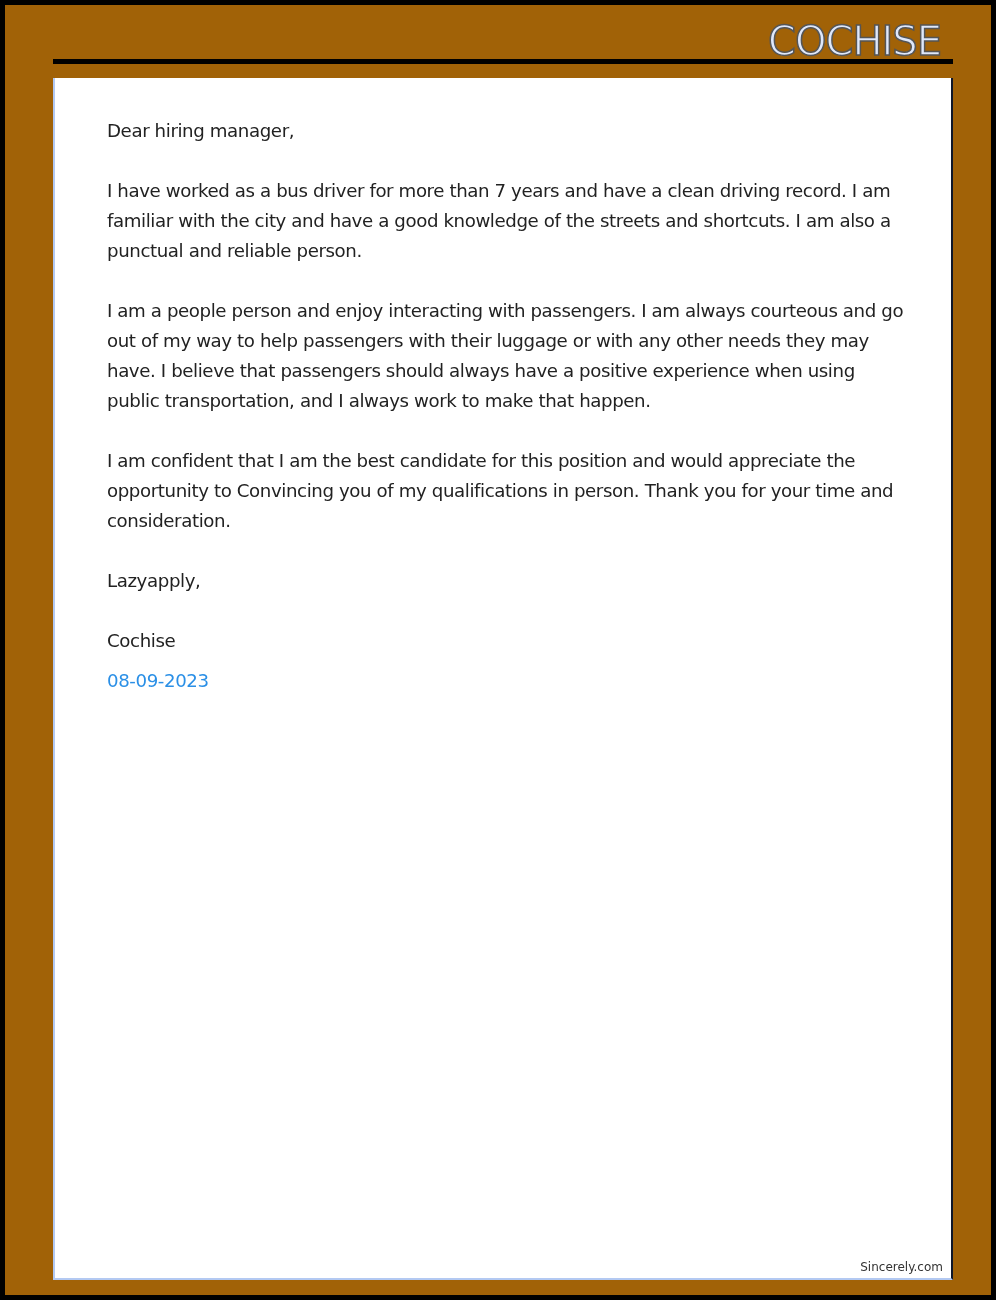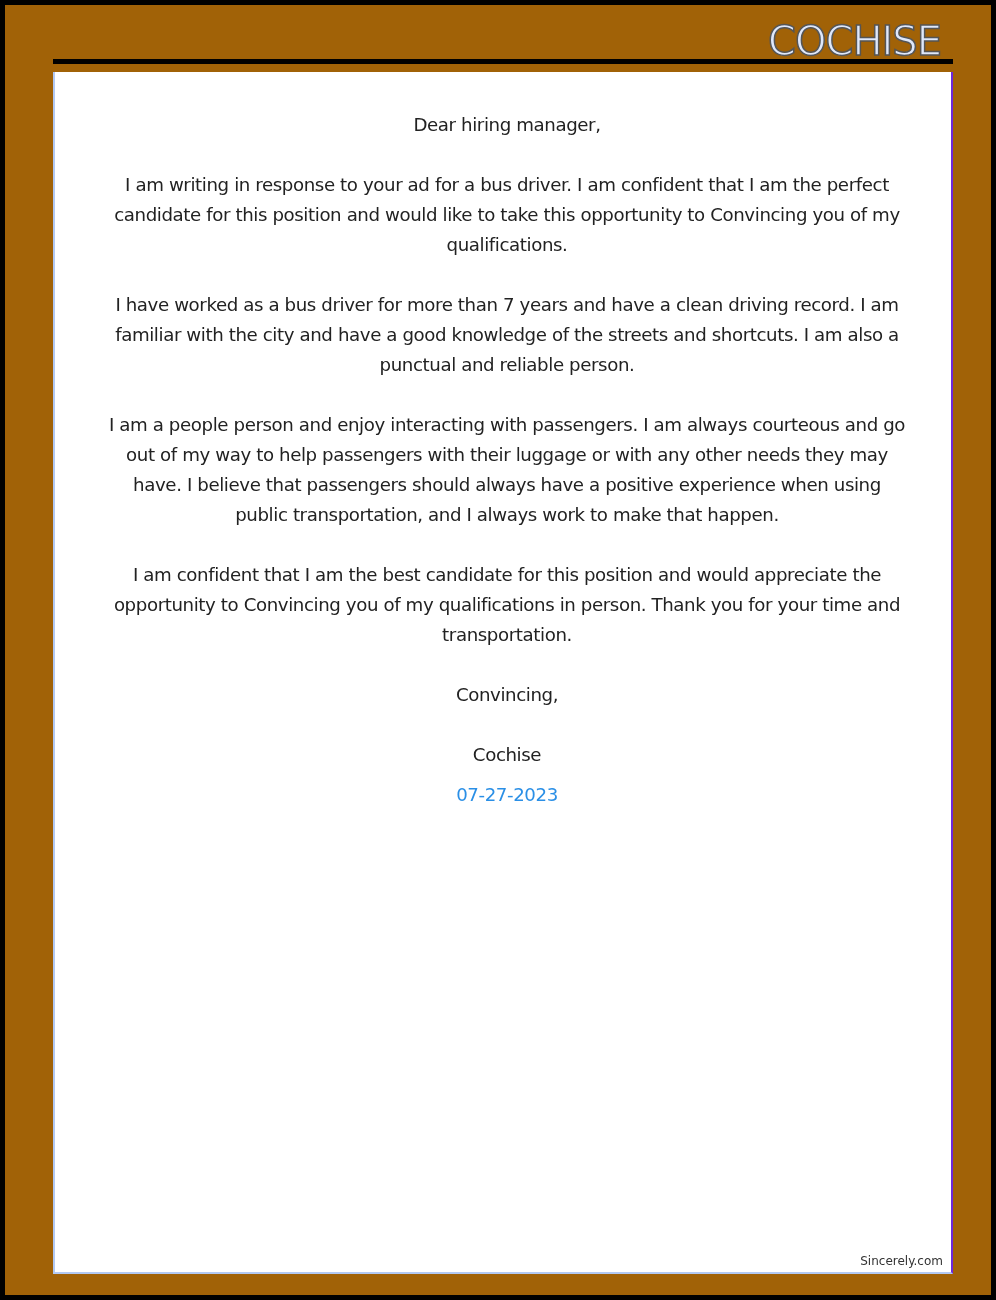--- a/index.html
+++ b/index.html
@@ -25,26 +25,25 @@
       -webkit-text-stroke: 1.5px #555;
       letter-spacing: -1px;
     }
     .topbar {
       position: absolute;
       left: 48px; top: 54px; width: 900px; height: 5px;
       background: #000;
     }
     .page {
       position: absolute;
-      left: 48px; top: 67px; width: 896px; height: 1200px;
+      left: 48px; top: 73px; width: 896px; height: 1200px;
       background: #fff;
       border-left: 2px solid #b3c9f2;
-      border-right: 2px solid #6d28d9;
+      border-right: 2px solid #0f172a;
       border-bottom: 2px solid #b3c9f2;
-      text-align: center;
     }
     .letter {
       position: absolute;
       left: 52px; top: 38px; width: 800px;
       font-size: 18.2px;
       line-height: 30px;
       color: #222;
       letter-spacing: -0.4px;
     }
     .letter p { margin: 0 0 30px 0; }
@@ -60,23 +59,22 @@
   </style>
 </head>
 <body>
 
 <div class="outer">
   <div class="brand">COCHISE</div>
   <div class="topbar"></div>
   <div class="page">
     <div class="letter">
       <p>Dear hiring manager,</p>
-      <p>I am writing in response to your ad for a bus driver. I am confident that I am the perfect candidate for this position and would like to take this opportunity to Convincing you of my qualifications.</p>
       <p>I have worked as a bus driver for more than 7 years and have a clean driving record. I am familiar with the city and have a good knowledge of the streets and shortcuts. I am also a punctual and reliable person.</p>
       <p>I am a people person and enjoy interacting with passengers. I am always courteous and go out of my way to help passengers with their luggage or with any other needs they may have. I believe that passengers should always have a positive experience when using public transportation, and I always work to make that happen.</p>
-      <p>I am confident that I am the best candidate for this position and would appreciate the opportunity to Convincing you of my qualifications in person. Thank you for your time and transportation.</p>
-      <p class="signoff">Convincing,</p>
+      <p>I am confident that I am the best candidate for this position and would appreciate the opportunity to Convincing you of my qualifications in person. Thank you for your time and consideration.</p>
+      <p class="signoff">Lazyapply,</p>
       <p class="name">Cochise</p>
-      <p class="date">07-27-2023</p>
+      <p class="date">08-09-2023</p>
     </div>
     <div class="footer">Sincerely.com</div>
   </div>
 </div>
 
 </body></html>

